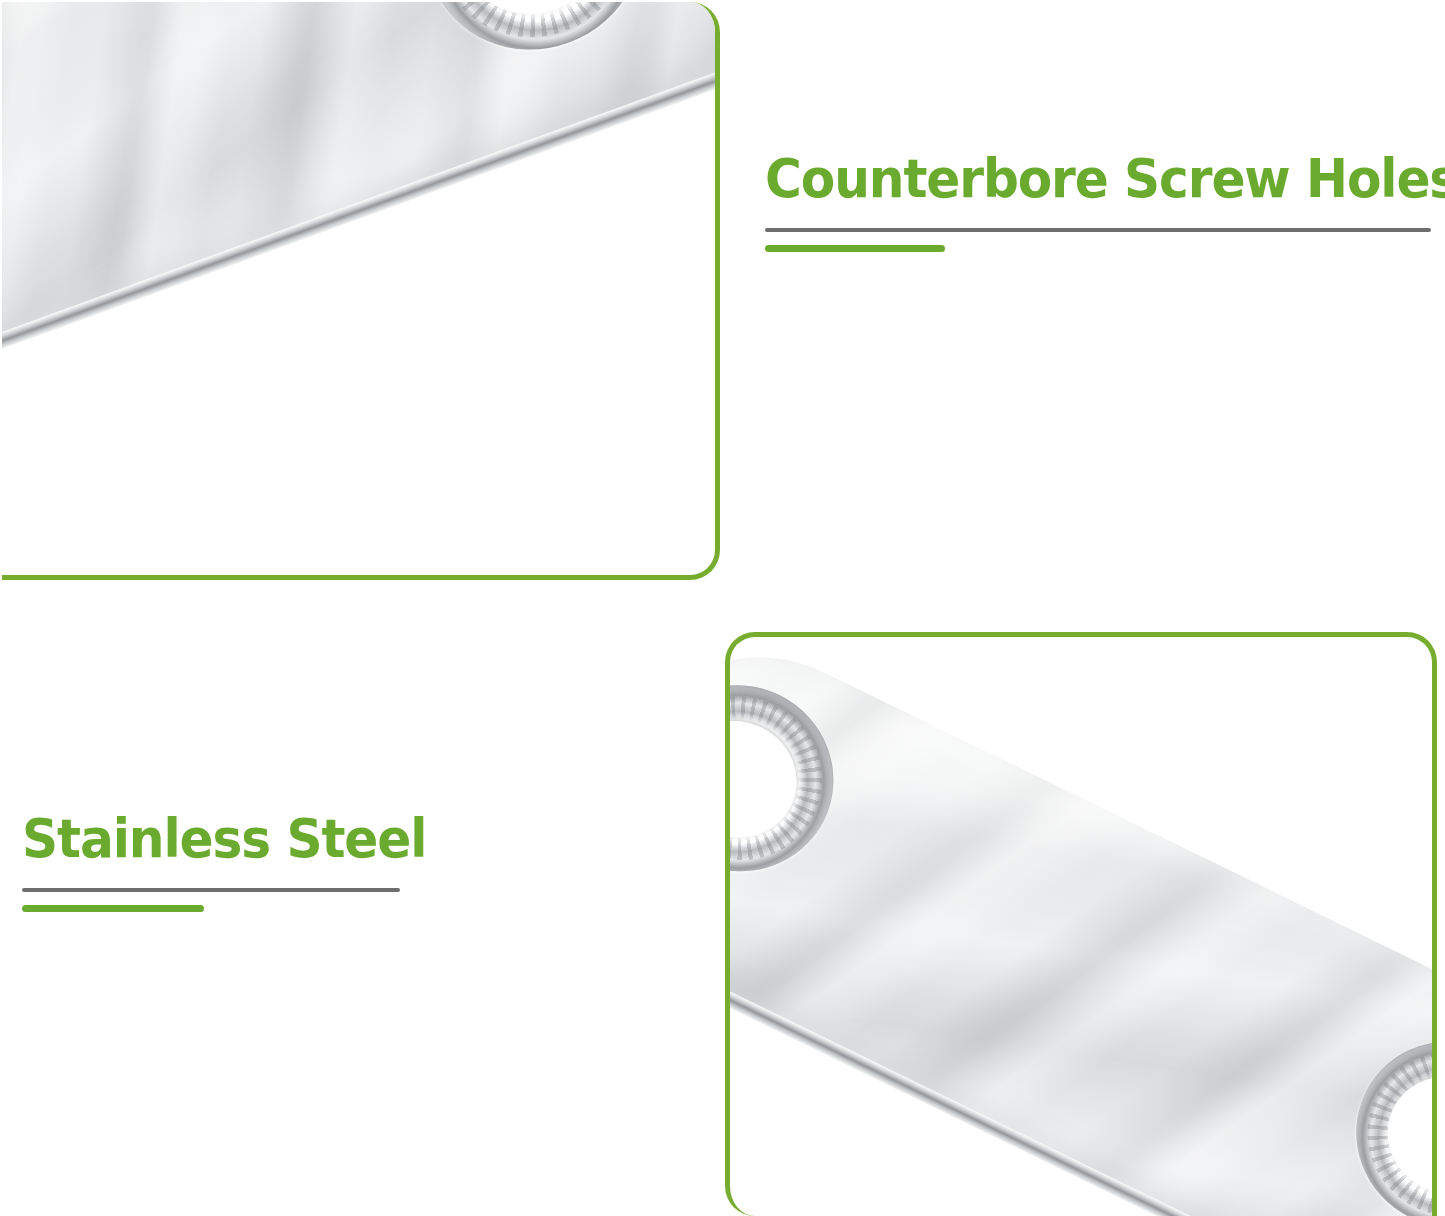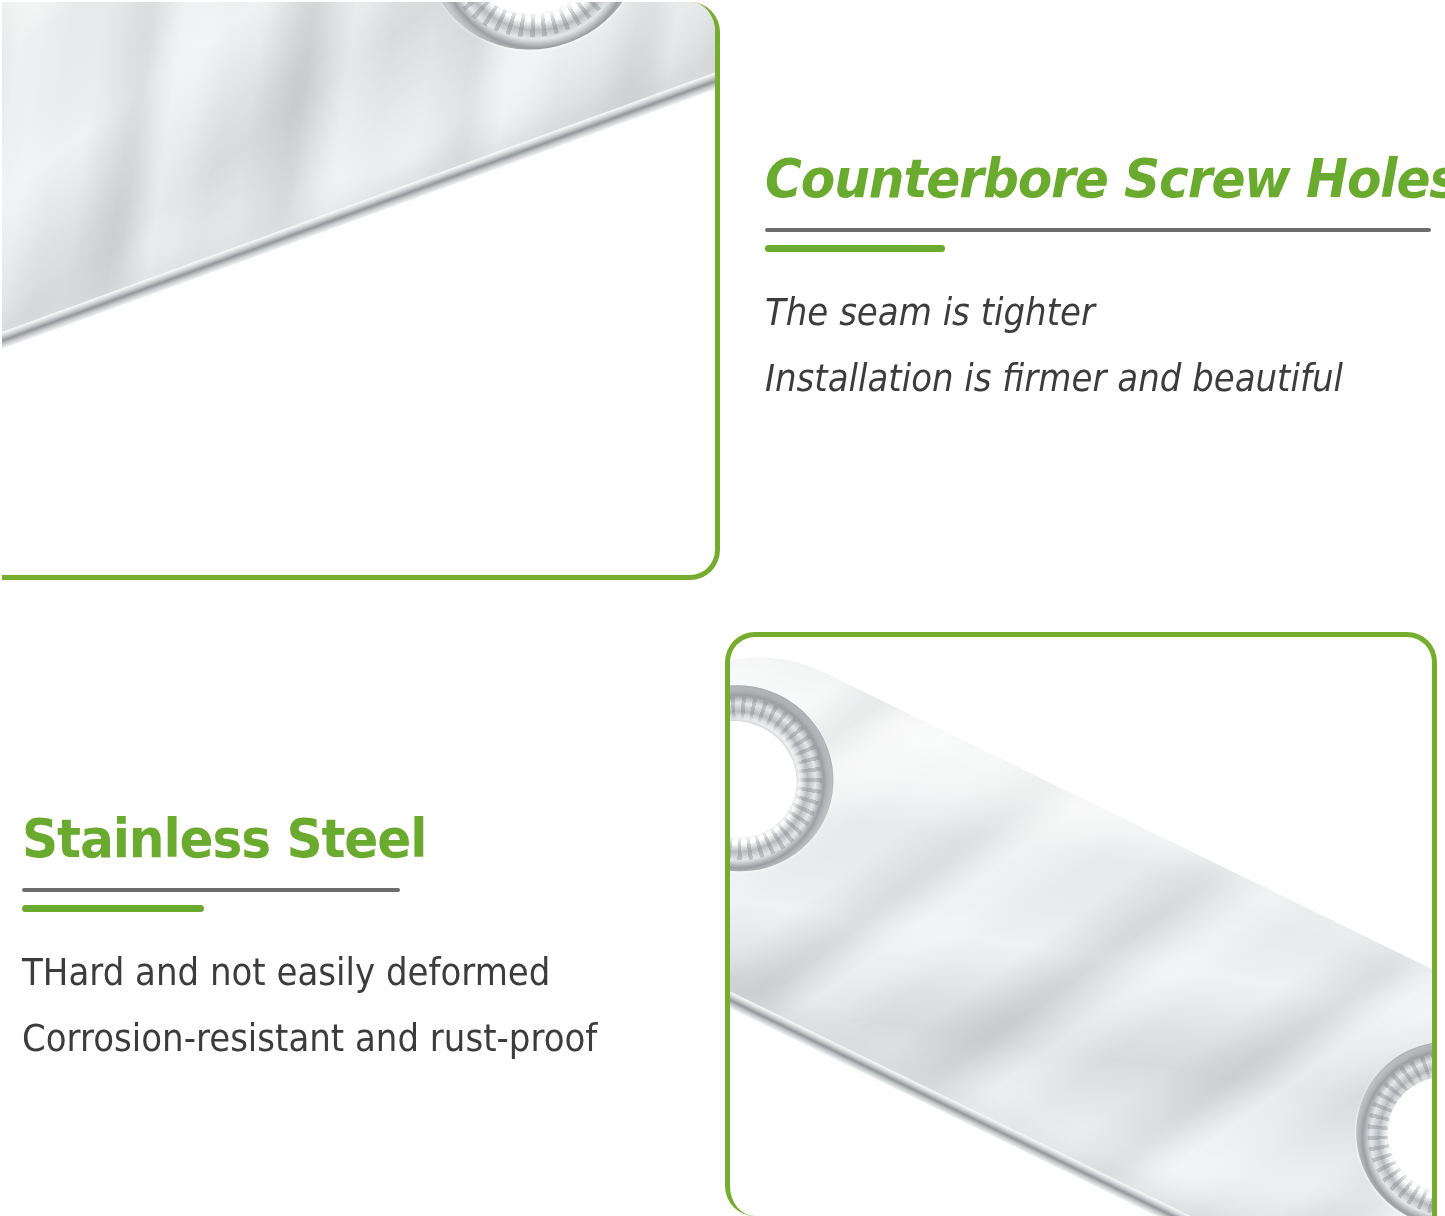--- a/index.html
+++ b/index.html
@@ -221,21 +221,20 @@
     transform-origin: left center;
   }
   .feature-line:last-child {
     margin-bottom: 0;
   }
 
   #feature-counterbore {
     left: 765px;
     top: 152px;
     width: 670px;
-    font-style: italic;
   }
   #feature-counterbore .rule-gray { width: 666px; }
   #feature-counterbore .rule-green { width: 180px; }
 
   #feature-stainless {
     left: 22px;
     top: 800px;
     width: 680px;
     margin-top: 12px;
   }
@@ -256,37 +255,29 @@
   </div>
 </div>
 
 <div class="feature" id="feature-counterbore">
 
   <h2 class="feature-title">Counterbore Screw Holes</h2>
 
   <div class="rule-gray"></div>
   <div class="rule-green"></div>
 
-  <div class="feature-lines">
-    <p class="feature-line">The seam is tighter</p>
-    <p class="feature-line">Installation is firmer and beautiful</p>
-  </div>
 </div>
 
 <div class="feature" id="feature-stainless">
 
   <h2 class="feature-title">Stainless Steel</h2>
 
   <div class="rule-gray"></div>
   <div class="rule-green"></div>
 
-  <div class="feature-lines">
-    <p class="feature-line">THard and not easily deformed</p>
-    <p class="feature-line">Corrosion-resistant and rust-proof</p>
-  </div>
 </div>
 
 <div class="photo-panel" id="panel-bottom">
 
   <div style="position:absolute; left:-40px; top:-30px; width:1020px; height:330px;
               transform: rotate(26deg); transform-origin: 0 0;">
     <div class="plate" style="inset:0; border-radius:150px 26px 26px 150px;"></div>
     <div class="plate-edge" style="left:30px; bottom:-13px; width:980px; height:15px; border-radius:8px;"></div>
 
     <div class="hole" style="left:24px; top:40px; width:190px; height:185px;"></div>

